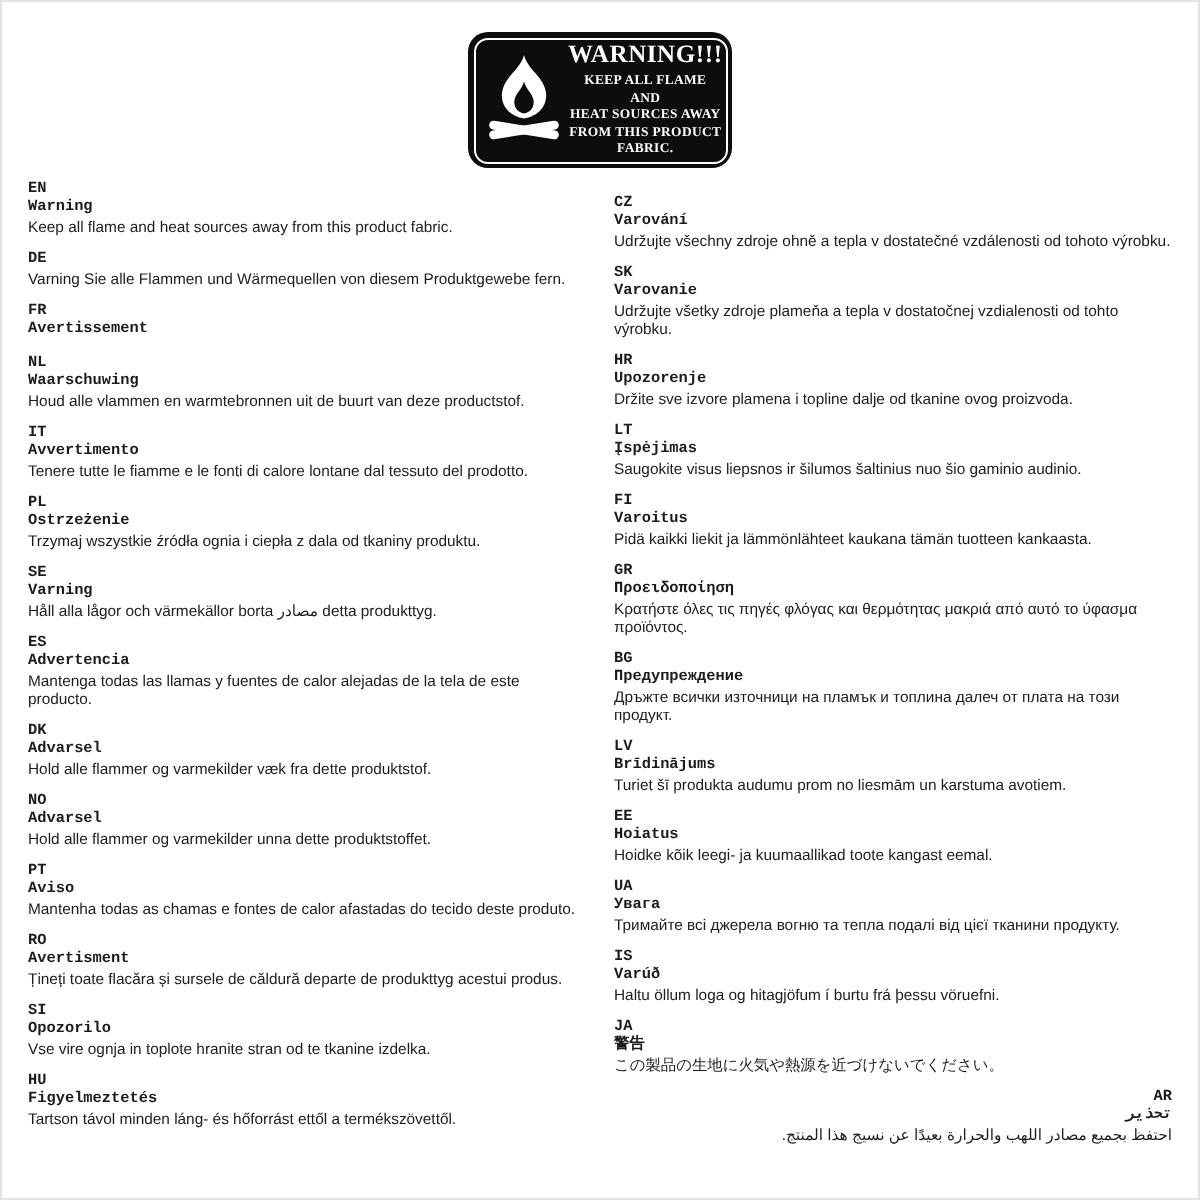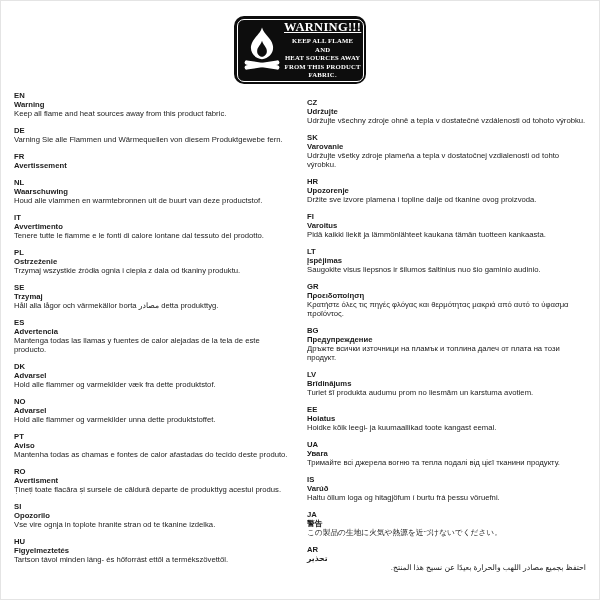--- a/index.html
+++ b/index.html
@@ -55,21 +55,20 @@
   .badge-flame svg { width: 40px; height: 52px; display: block; }
   .badge-textcol {
     flex: 1;
     text-align: center;
     color: #ffffff;
     font-family: "Liberation Serif", "DejaVu Serif", serif;
   }
   .badge-title {
     font-size: 12.5px;
     font-weight: bold;
-    text-decoration: underline;
     letter-spacing: 0.3px;
     line-height: 14px;
     white-space: nowrap;
   }
   .badge-sub {
     margin-top: 3px;
     font-size: 6.7px;
     font-weight: bold;
     line-height: 8.6px;
     letter-spacing: 0.2px;
@@ -87,26 +86,27 @@
     gap: 14px;
   }
   .lang-col { flex: 1; min-width: 0; }
   .lang-col.right { padding-top: 7px; }
 
   .lang-block { margin-bottom: 8px; }
   .lang-code, .lang-name {
     font-weight: bold;
     font-size: 7.7px;
     line-height: 9px;
+    font-family: Liberation Mono, monospace;
   }
   .lang-text {
     font-size: 7.7px;
     line-height: 9px;
   }
-  .lang-block.align-right { }
+  .lang-block.align-right { text-align: right; }
 </style>
 </head>
 <body>
 
 <div class="label-sheet">
 
   <div class="badge">
     <div class="badge-inner-border"></div>
     <div class="badge-flame">
       <svg viewBox="0 0 100 112" xmlns="http://www.w3.org/2000/svg" aria-hidden="true">
@@ -167,21 +167,21 @@
   </div>
 
   <div class="lang-block">
     <div class="lang-code">PL</div>
     <div class="lang-name">Ostrzeżenie</div>
     <div class="lang-text">Trzymaj wszystkie źródła ognia i ciepła z dala od tkaniny produktu.</div>
   </div>
 
   <div class="lang-block">
     <div class="lang-code">SE</div>
-    <div class="lang-name">Trzymaj</div>
+    <div class="lang-name">Varning</div>
     <div class="lang-text">Håll alla lågor och värmekällor borta مصادر detta produkttyg.</div>
   </div>
 
   <div class="lang-block">
     <div class="lang-code">ES</div>
     <div class="lang-name">Advertencia</div>
     <div class="lang-text">Mantenga todas las llamas y fuentes de calor alejadas de la tela de este producto.</div>
   </div>
 
   <div class="lang-block">
@@ -216,46 +216,46 @@
 
   <div class="lang-block">
     <div class="lang-code">HU</div>
     <div class="lang-name">Figyelmeztetés</div>
     <div class="lang-text">Tartson távol minden láng- és hőforrást ettől a termékszövettől.</div>
   </div>
 </div>
     <div class="lang-col right">
   <div class="lang-block">
     <div class="lang-code">CZ</div>
-    <div class="lang-name">Udržujte</div>
+    <div class="lang-name">Varování</div>
     <div class="lang-text">Udržujte všechny zdroje ohně a tepla v dostatečné vzdálenosti od tohoto výrobku.</div>
   </div>
 
   <div class="lang-block">
     <div class="lang-code">SK</div>
     <div class="lang-name">Varovanie</div>
     <div class="lang-text">Udržujte všetky zdroje plameňa a tepla v dostatočnej vzdialenosti od tohto výrobku.</div>
   </div>
 
   <div class="lang-block">
     <div class="lang-code">HR</div>
     <div class="lang-name">Upozorenje</div>
     <div class="lang-text">Držite sve izvore plamena i topline dalje od tkanine ovog proizvoda.</div>
   </div>
 
   <div class="lang-block">
+    <div class="lang-code">LT</div>
+    <div class="lang-name">Įspėjimas</div>
+    <div class="lang-text">Saugokite visus liepsnos ir šilumos šaltinius nuo šio gaminio audinio.</div>
+  </div>
+
+  <div class="lang-block">
     <div class="lang-code">FI</div>
     <div class="lang-name">Varoitus</div>
     <div class="lang-text">Pidä kaikki liekit ja lämmönlähteet kaukana tämän tuotteen kankaasta.</div>
-  </div>
-
-  <div class="lang-block">
-    <div class="lang-code">LT</div>
-    <div class="lang-name">Įspėjimas</div>
-    <div class="lang-text">Saugokite visus liepsnos ir šilumos šaltinius nuo šio gaminio audinio.</div>
   </div>
 
   <div class="lang-block">
     <div class="lang-code">GR</div>
     <div class="lang-name">Προειδοποίηση</div>
     <div class="lang-text">Κρατήστε όλες τις πηγές φλόγας και θερμότητας μακριά από αυτό το ύφασμα προϊόντος.</div>
   </div>
 
   <div class="lang-block">
     <div class="lang-code">BG</div>

